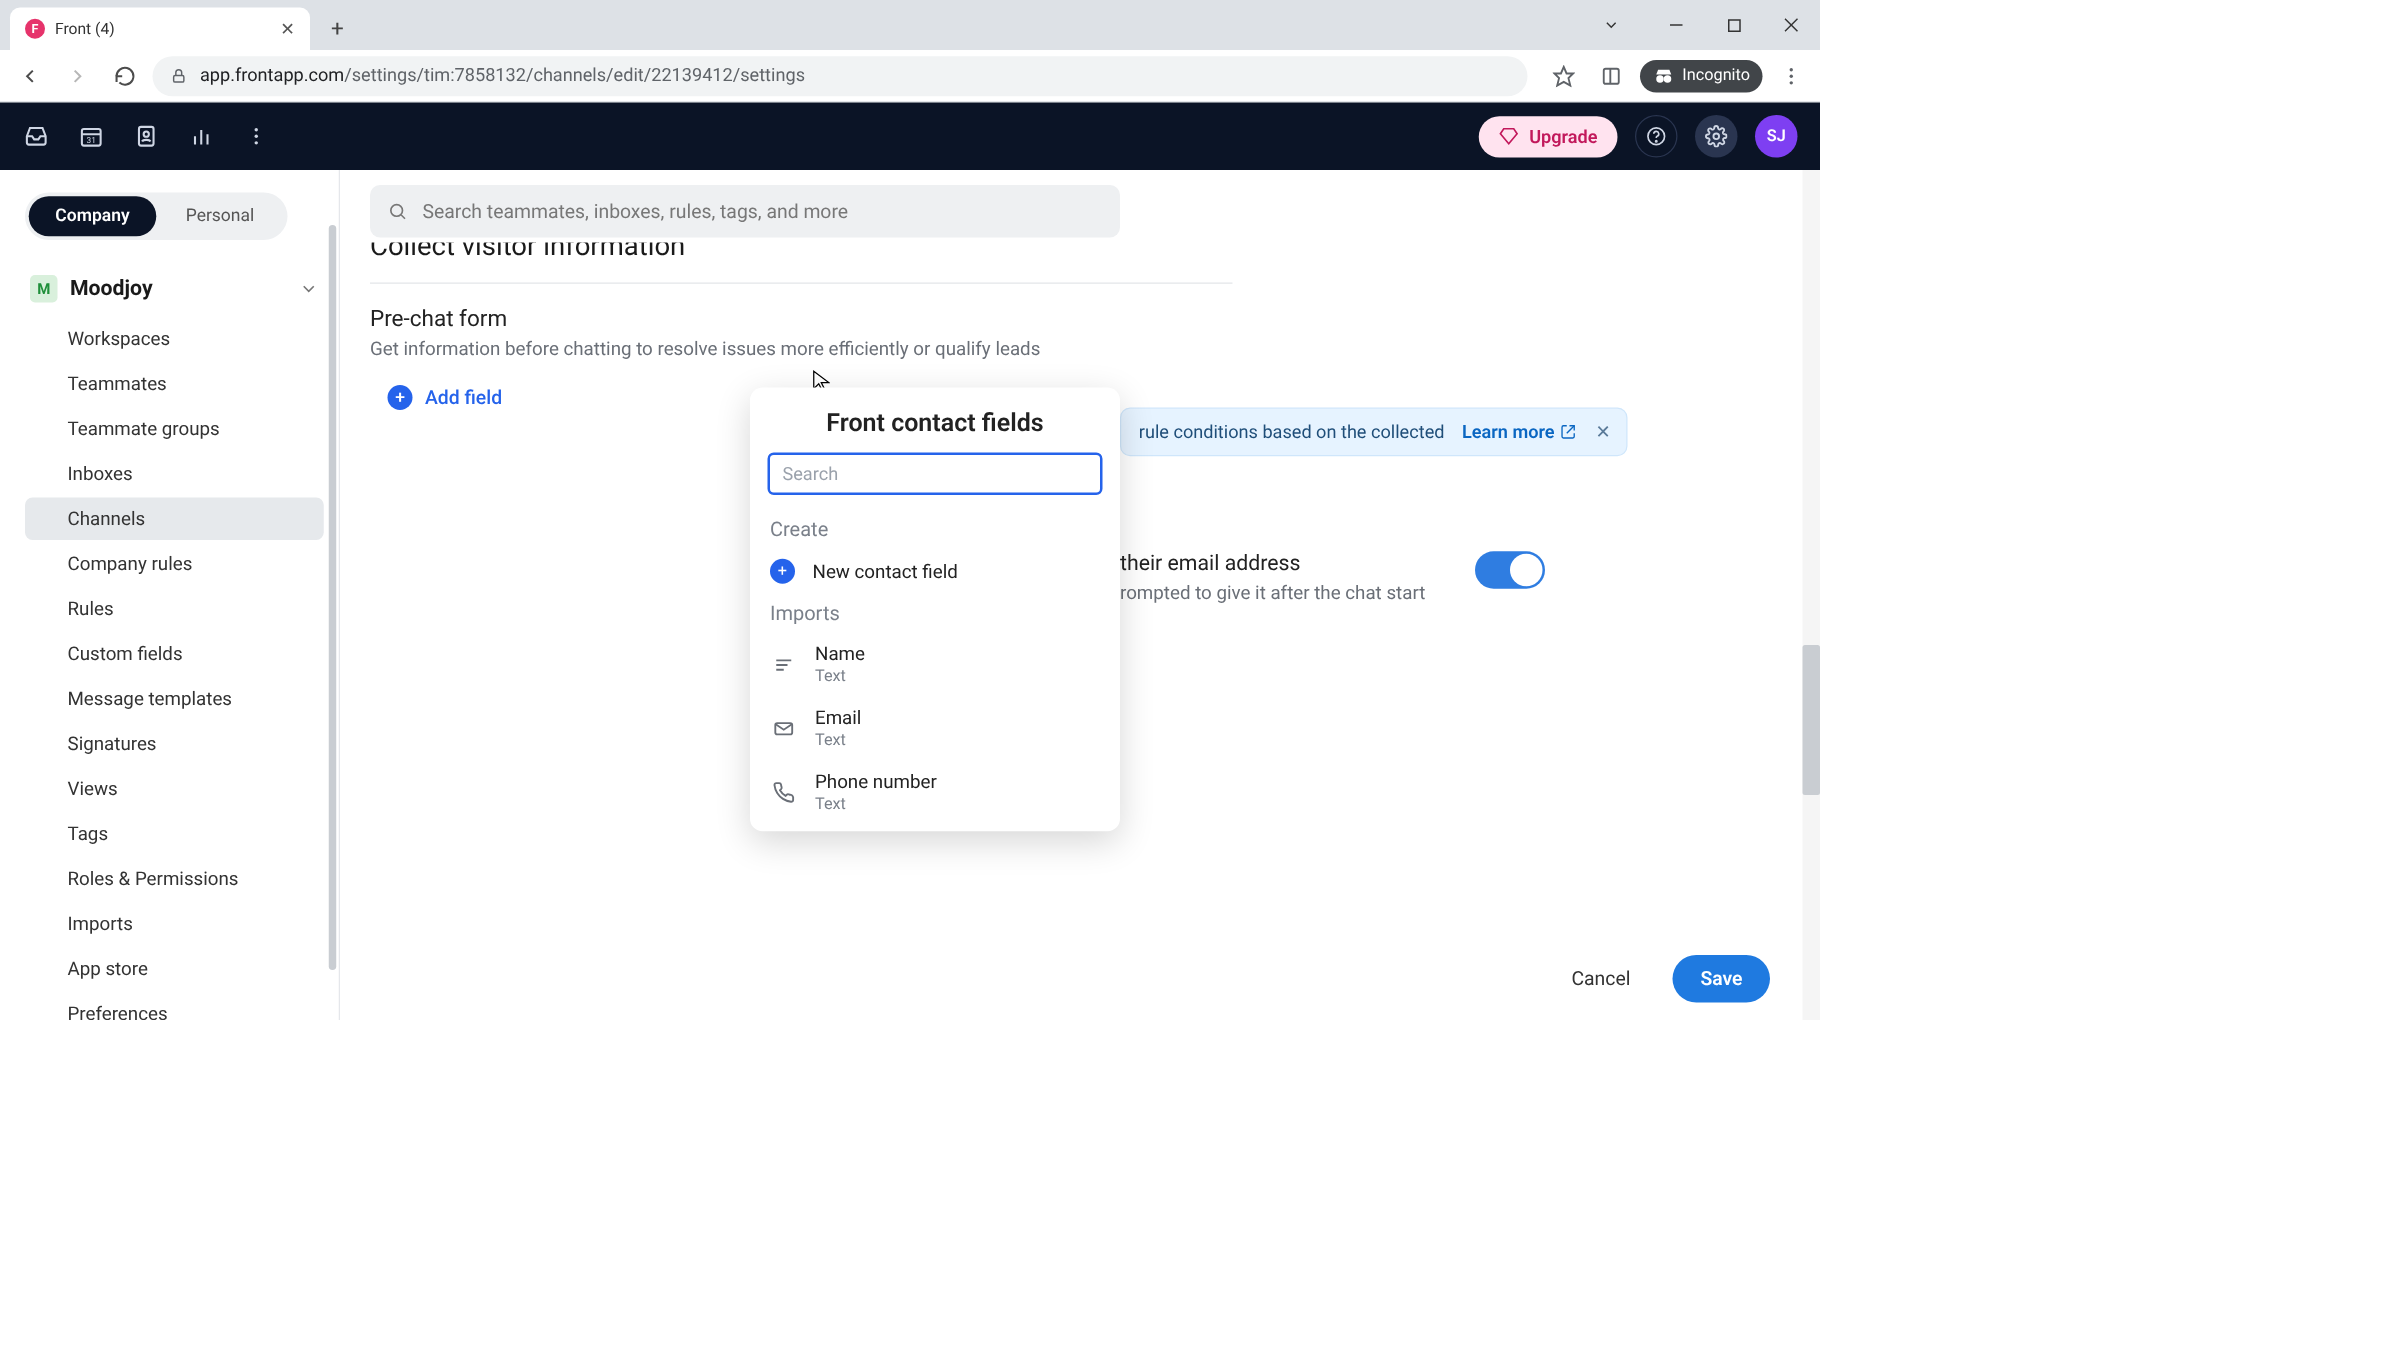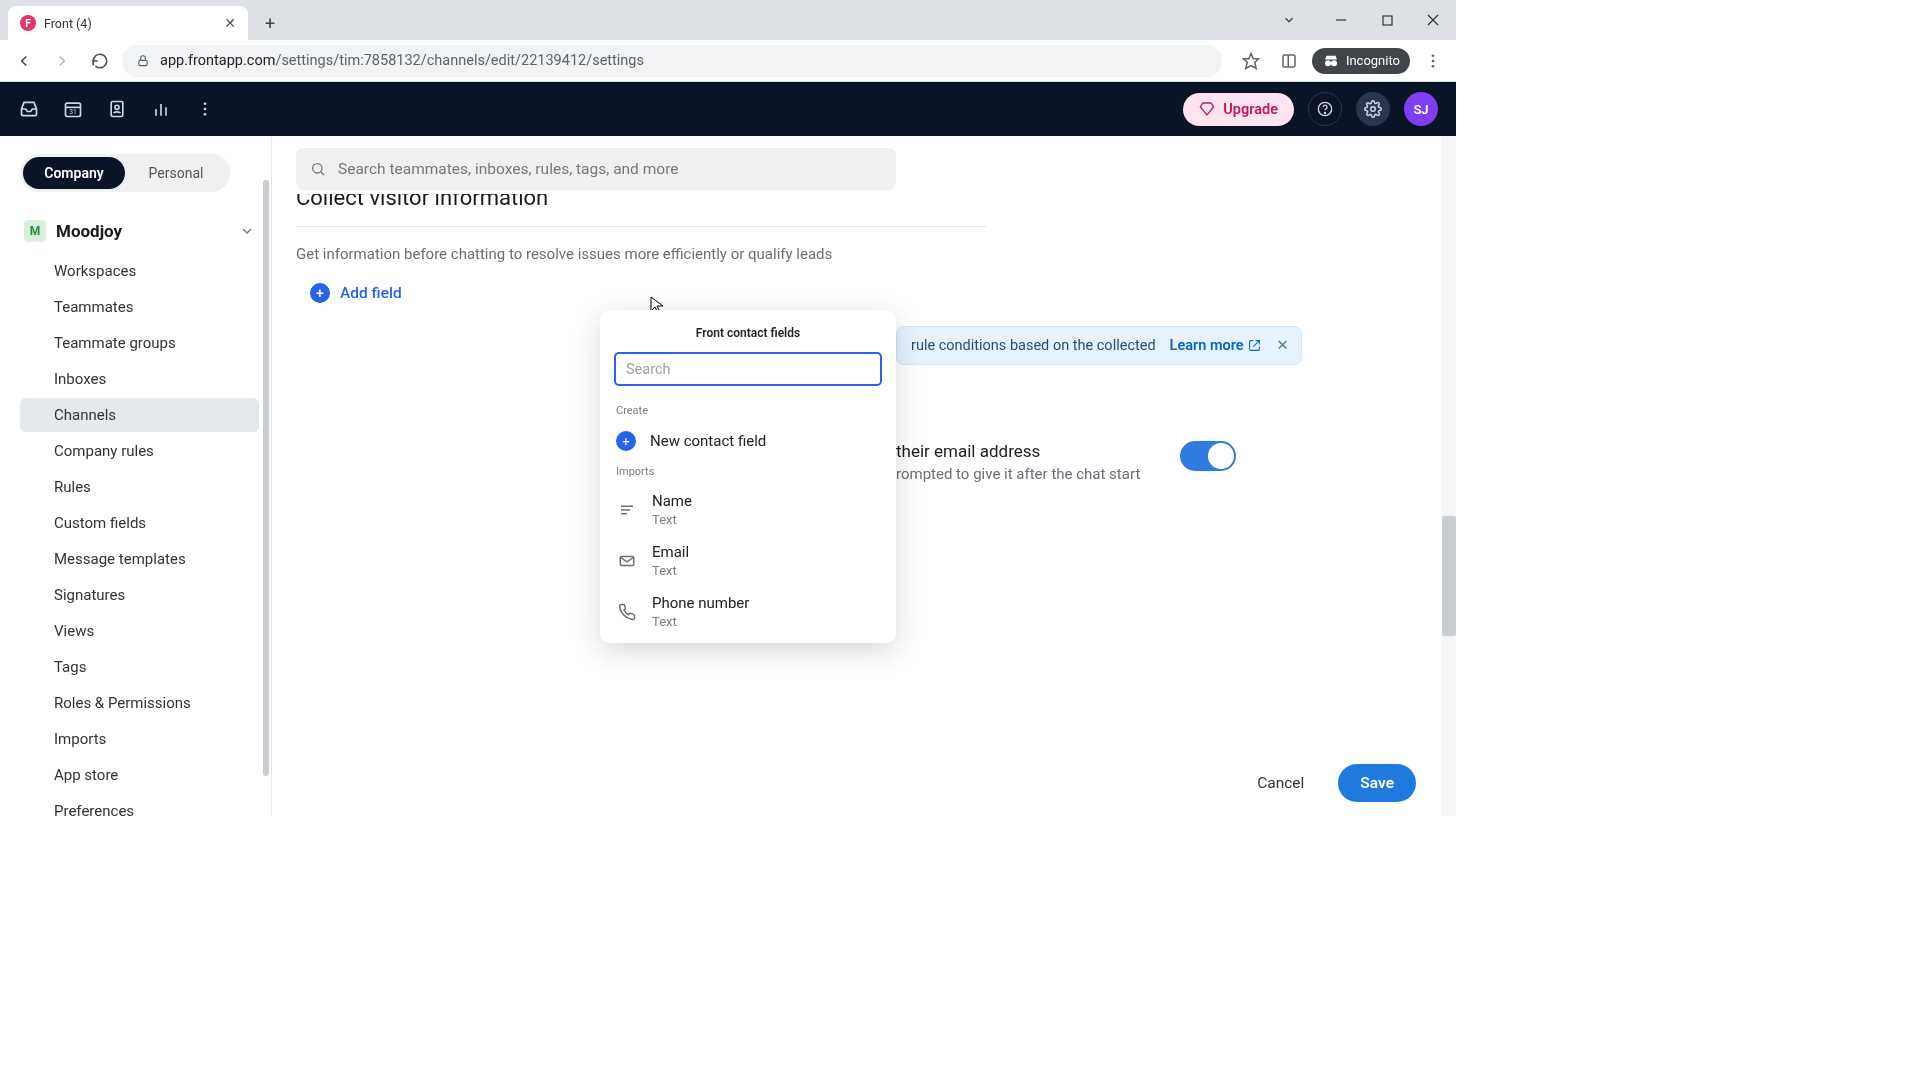--- a/index.html
+++ b/index.html
@@ -74,25 +74,25 @@
   .banner .close { position:absolute; right:12px; top:10px; color:#5a7a99; cursor:pointer; }
 
   .toggle-row { position:absolute; left:624px; top:305px; display:flex; align-items:flex-start; gap:40px; }
   .toggle-text .t1 { font-size:17px; color:#222; }
   .toggle-text .t2 { font-size:15px; color:#6a6f77; margin-top:4px; }
   .toggle { width:56px;height:30px;background:#2f7de1;border-radius:16px;position:relative; }
   .toggle .knob { width:26px;height:26px;background:#fff;border-radius:50%;position:absolute;right:2px;top:2px; }
 
   
   .popover { position:absolute; left:328px; top:174px; width:296px; background:#fff; border-radius:10px; box-shadow:0 8px 28px rgba(0,0,0,0.16); padding:16px 0 6px; z-index:10; }
-  .pop-title { text-align:center; font-size:12px; font-weight:600; color:#222; margin-bottom:12px; }
+  .pop-title { text-align:center; font-size:20px; font-weight:600; color:#222; margin-bottom:12px; }
   .pop-search { margin:0 14px 12px; }
   .pop-search input { width:100%; height:34px; border:2px solid #2563eb; border-radius:5px; padding:0 10px; font-size:14.5px; outline:none; }
   .pop-search input::placeholder { color:#9aa1ab; }
-  .pop-label { font-size:11px; color:#7a808a; padding:6px 16px; }
+  .pop-label { font-size:16px; color:#7a808a; padding:6px 16px; }
   .pop-item { display:flex; align-items:center; gap:14px; padding:8px 16px; cursor:pointer; }
   .pop-item .ic { width:22px;height:22px;display:flex;align-items:center;justify-content:center;color:#6a6f77; }
   .pop-item .plus { width:20px;height:20px;border-radius:50%;background:#2563eb;color:#fff;display:flex;align-items:center;justify-content:center;font-size:13px; }
   .pop-item .lbl { font-size:15px; color:#222; }
   .pop-item .sub { font-size:13px; color:#7a808a; margin-top:2px; }
   .pop-col { display:flex; flex-direction:column; }
 
   
   .footer { position:absolute; right:40px; bottom:14px; display:flex; gap:16px; align-items:center; }
   .btn-cancel { background:transparent; border:none; font-size:15.5px; color:#333; padding:10px 18px; cursor:pointer; }
@@ -302,20 +302,21 @@
           </span>
         <span>Search teammates, inboxes, rules, tags, and more</span>
       </div>
     </div>
 
     <div class="section-title">
         <span class="clip">Collect visitor information</span>
       </div>
     <div class="divider"></div>
 
+    <div class="sub-title">Pre-chat form</div>
     <div class="sub-desc">Get information before chatting to resolve issues more efficiently or qualify leads</div>
 
     <div class="add-field">
       <span class="plus-circ">+</span>
       <span>Add field</span>
     </div>
 
     <div class="banner">
       <span>rule conditions based on the collected</span>
       <span class="learn">

